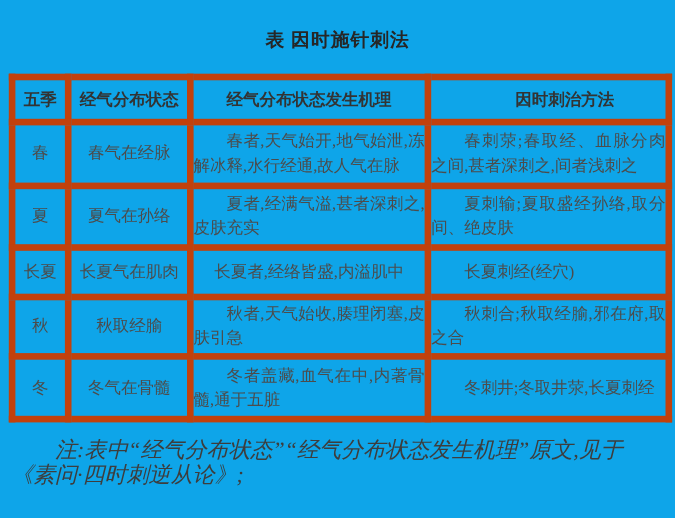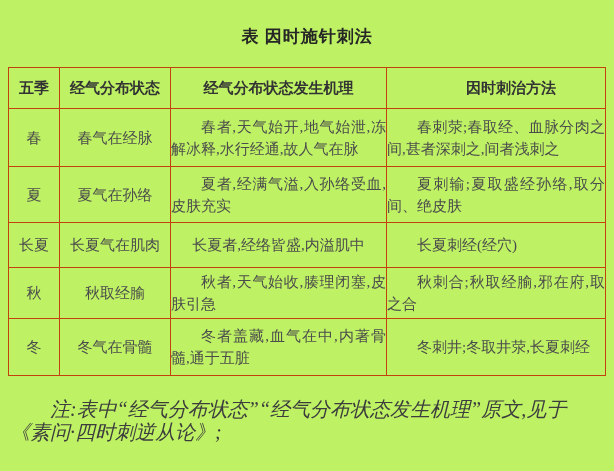--- a/index.html
+++ b/index.html
@@ -10,21 +10,21 @@
   body {
     width: 614px;
     height: 471px;
     position: relative;
     font-family: "Liberation Serif", serif;
     overflow: hidden;
   }
   .page {
     position: absolute;
     inset: 0;
-    background: #bef264;
+    background: #0ea5e9;
   }
   .title {
     position: absolute;
     top: 25px;
     left: 0;
     width: 100%;
     text-align: center;
     font-size: 17px;
     font-weight: 700;
     color: #262626;
@@ -33,21 +33,21 @@
   table.main {
     position: absolute;
     top: 67px;
     left: 8px;
     width: 597px;
     border-collapse: collapse;
     table-layout: fixed;
   }
   table.main th,
   table.main td {
-    border: 1px solid #c2410c;
+    border: 6px solid #c2410c;
     overflow: hidden;
     padding: 2px 0;
     box-sizing: border-box;
   }
   table.main th {
     font-weight: 700;
     color: #333333;
     font-size: 15px;
     text-align: center;
     vertical-align: middle;
@@ -119,21 +119,21 @@
       <tr class="r-spring">
         <td class="c-season">春</td>
         <td class="c-state">春气在经脉</td>
         <td class="c-para">春者,天气始开,地气始泄,冻解冰释,水行经通,故人气在脉</td>
         <td class="c-para">春刺荥;春取经、血脉分肉之间,甚者深刺之,间者浅刺之</td>
       </tr>
 
       <tr class="r-summer">
         <td class="c-season">夏</td>
         <td class="c-state">夏气在孙络</td>
-        <td class="c-para">夏者,经满气溢,入孙络受血,皮肤充实</td>
+        <td class="c-para">夏者,经满气溢,甚者深刺之,皮肤充实</td>
         <td class="c-para">夏刺输;夏取盛经孙络,取分间、绝皮肤</td>
       </tr>
 
       <tr class="r-longsummer">
         <td class="c-season">长夏</td>
         <td class="c-state">长夏气在肌肉</td>
         <td class="c-para center-noindent">长夏者,经络皆盛,内溢肌中</td>
         <td class="c-para">长夏刺经(经穴)</td>
       </tr>
 

